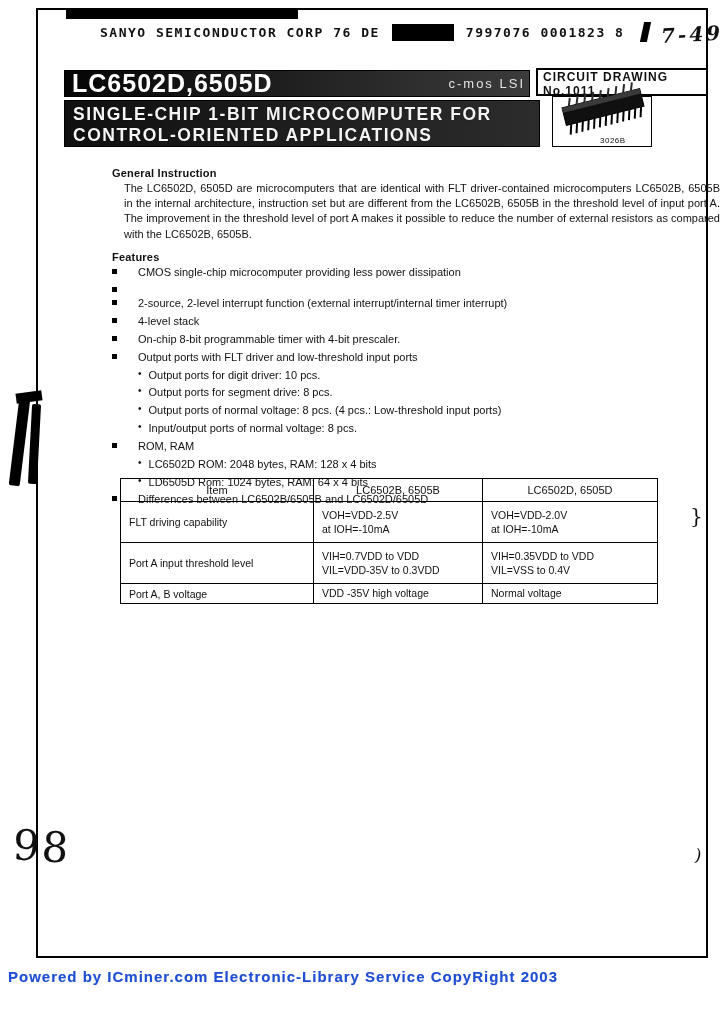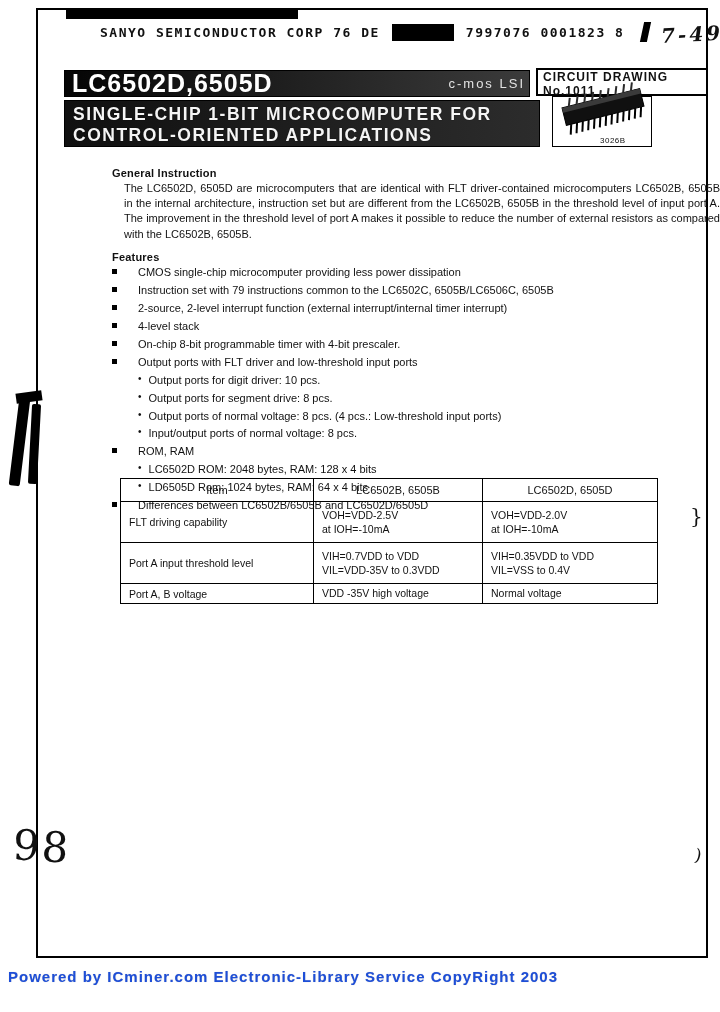--- a/index.html
+++ b/index.html
@@ -176,21 +176,20 @@
 
 <div class="section-heading ft-heading">Features</div>
 <div class="feature-list">
 
   <div class="feature-item">
     <span class="sq-bullet"></span>
     <span>CMOS single-chip microcomputer providing less power dissipation</span>
   </div>
   <div class="feature-item">
     <span class="sq-bullet"></span>
-    <span>Instruction set with 79 instructions common to the LC6502C, 6505B/LC6506C, 6505B</span>
   </div>
   <div class="feature-item">
     <span class="sq-bullet"></span>
     <span>2-source, 2-level interrupt function (external interrupt/internal timer interrupt)</span>
   </div>
   <div class="feature-item">
     <span class="sq-bullet"></span>
     <span>4-level stack</span>
   </div>
   <div class="feature-item">

